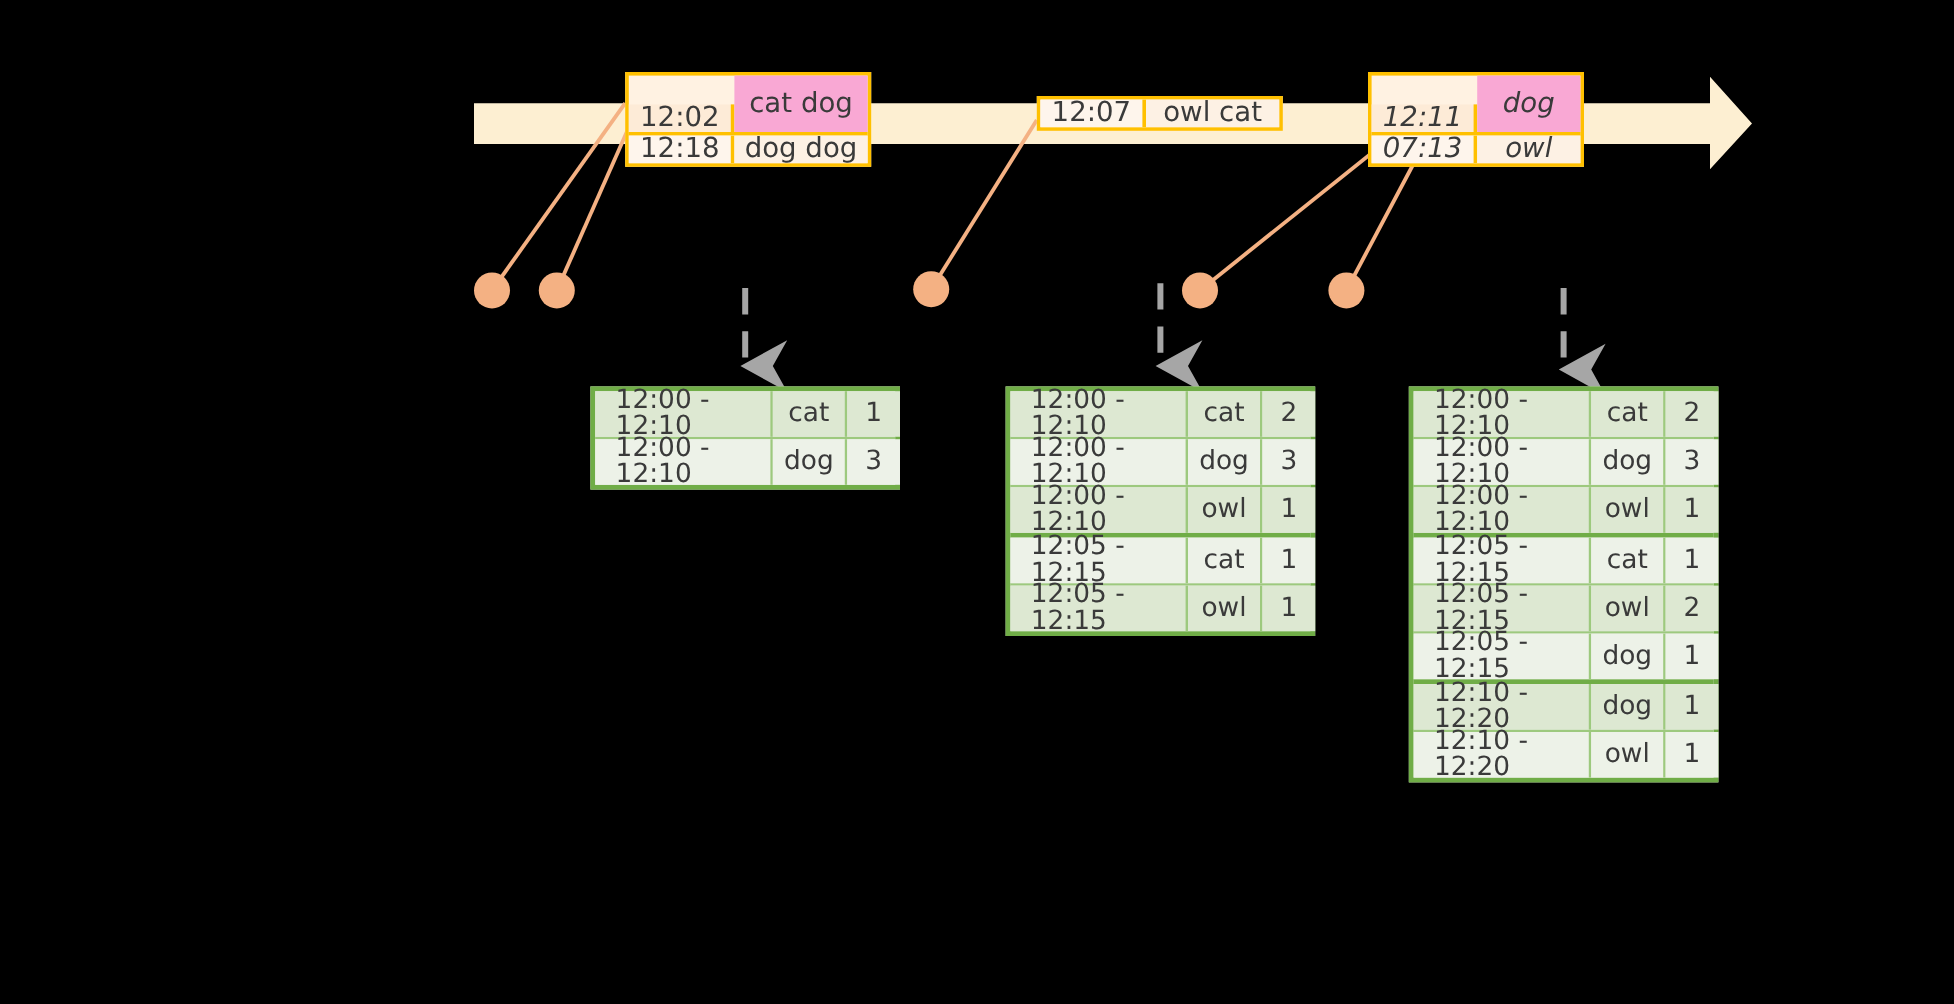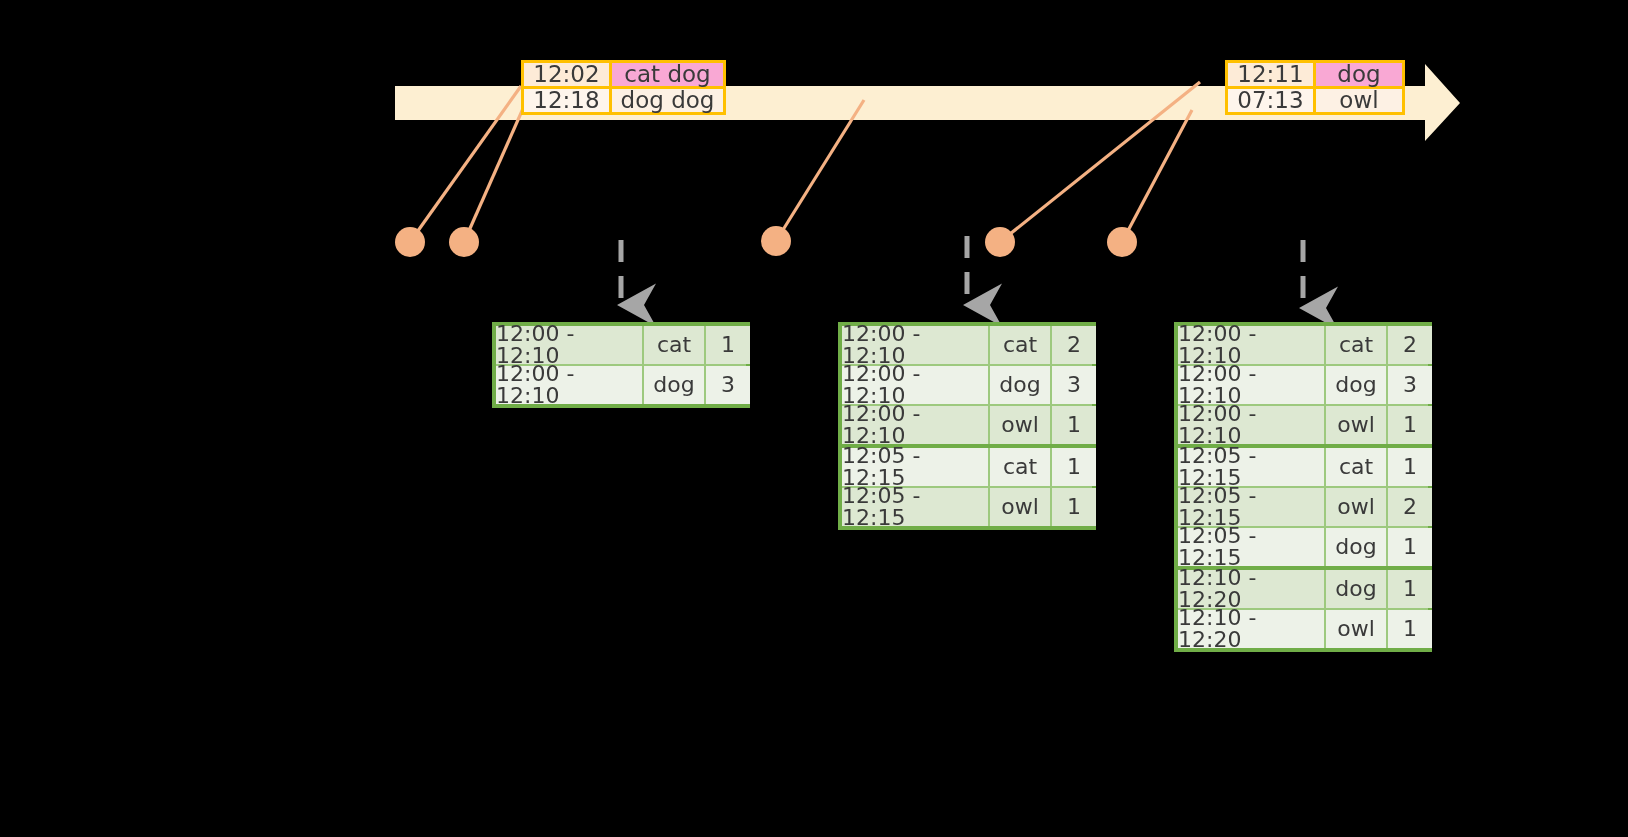--- a/index.html
+++ b/index.html
@@ -20,39 +20,39 @@
   }
   .evt-row{display:flex;align-items:stretch;}
   .evt-row + .evt-row{border-top:3px solid #FFC000;}
   .evt-time,.evt-words{
     display:flex;align-items:center;justify-content:center;
     color:#3a3a3a;font-size:23px;line-height:1;
     box-sizing:border-box;padding:0 6px;
   }
   .evt-time{width:88px;border-right:3px solid #FFC000;}
   .evt-words{flex:1;}
-  .shade-a .evt-time{background:#FDEBD7;}
+  .shade-a .evt-time{background:#FDEBD7;margin-top:24px;}
   .shade-a .evt-words{background:#f9a8d4;}
   .shade-b .evt-time{background:#FEF5EC;}
   .shade-b .evt-words{background:#FDF1E4;}
 
   
   .res-table{
     position:absolute;
     border:4px solid #70AD47;
     box-sizing:border-box;
     background:#E2EBD9;
   }
   .res-row{display:flex;align-items:stretch;box-sizing:border-box;}
   .res-row.sep{border-top:4px solid #70AD47;}
   .res-row.thin{border-top:2px solid #9DC97E;}
   .res-cell{
     display:flex;align-items:center;justify-content:center;
     color:#3a3a3a;font-size:22px;line-height:1;
-    box-sizing:border-box;height:38px;padding:0 0;
+    box-sizing:border-box;height:38px;padding:0 17px;
   }
   .c-win{flex:0 0 auto;border-right:2px solid #9DC97E;}
   .c-word{flex:0 0 auto;border-right:2px solid #9DC97E;}
   .c-cnt{flex:0 0 auto;}
   .row-dark .res-cell{background:#DDE8D2;}
   .row-light .res-cell{background:#EDF2E8;}
 </style>
 </head>
 <body>
 
@@ -96,22 +96,28 @@
     <div class="evt-row shade-a">
       <div class="evt-time">12:02</div>
       <div class="evt-words">cat dog</div>
     </div>
     <div class="evt-row shade-b">
       <div class="evt-time">12:18</div>
       <div class="evt-words">dog dog</div>
     </div>
   </div>
 
-
-  <div class="evt-box" style="left:1225px;top:60px;width:180px;">
+  <div class="evt-box" style="left:864px;top:80px;width:205px;">
+    <div class="evt-row shade-b">
+      <div class="evt-time">12:07</div>
+      <div class="evt-words">owl cat</div>
+    </div>
+  </div>
+
+  <div class="evt-box" style="left:1140px;top:60px;width:180px;font-style:italic;">
     <div class="evt-row shade-a">
       <div class="evt-time">12:11</div>
       <div class="evt-words">dog</div>
     </div>
     <div class="evt-row shade-b">
       <div class="evt-time">07:13</div>
       <div class="evt-words">owl</div>
     </div>
   </div>
 

